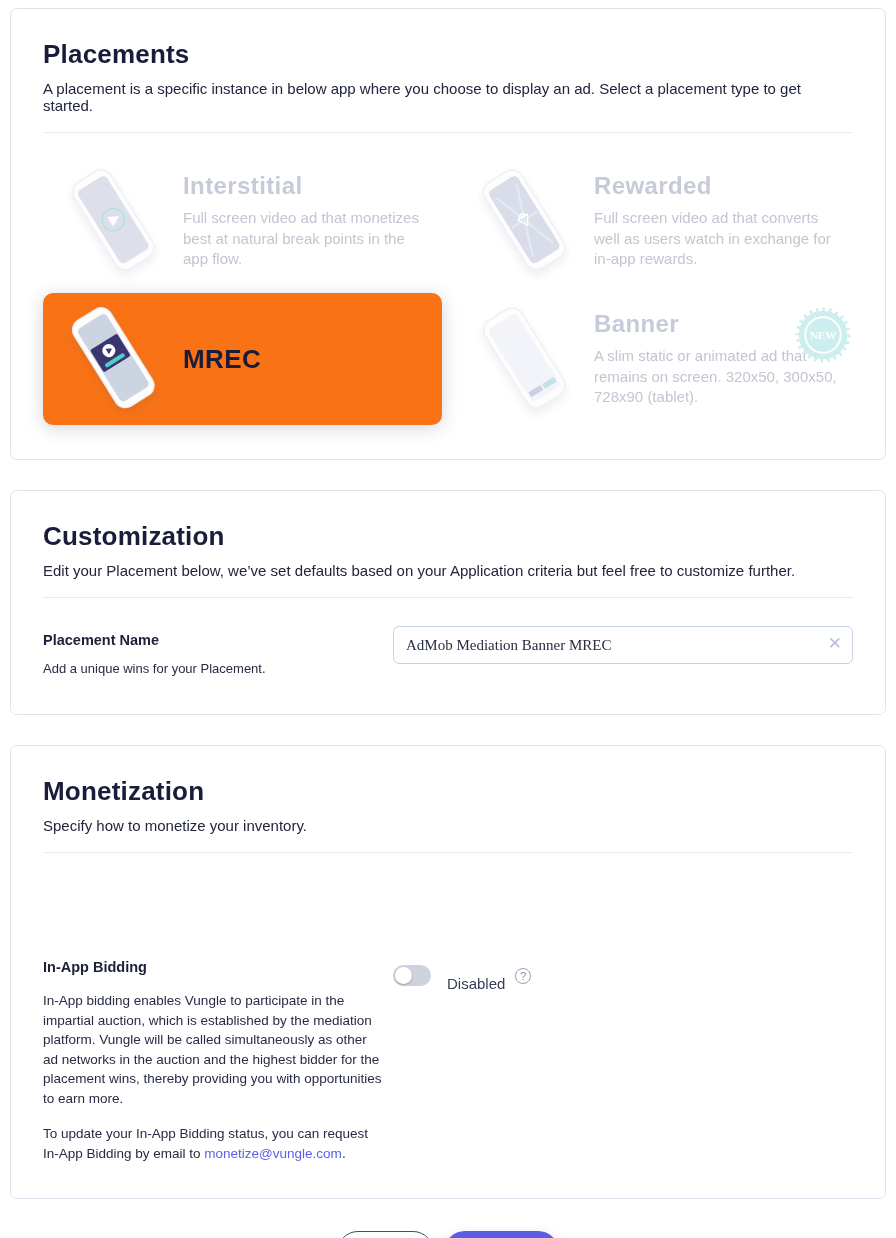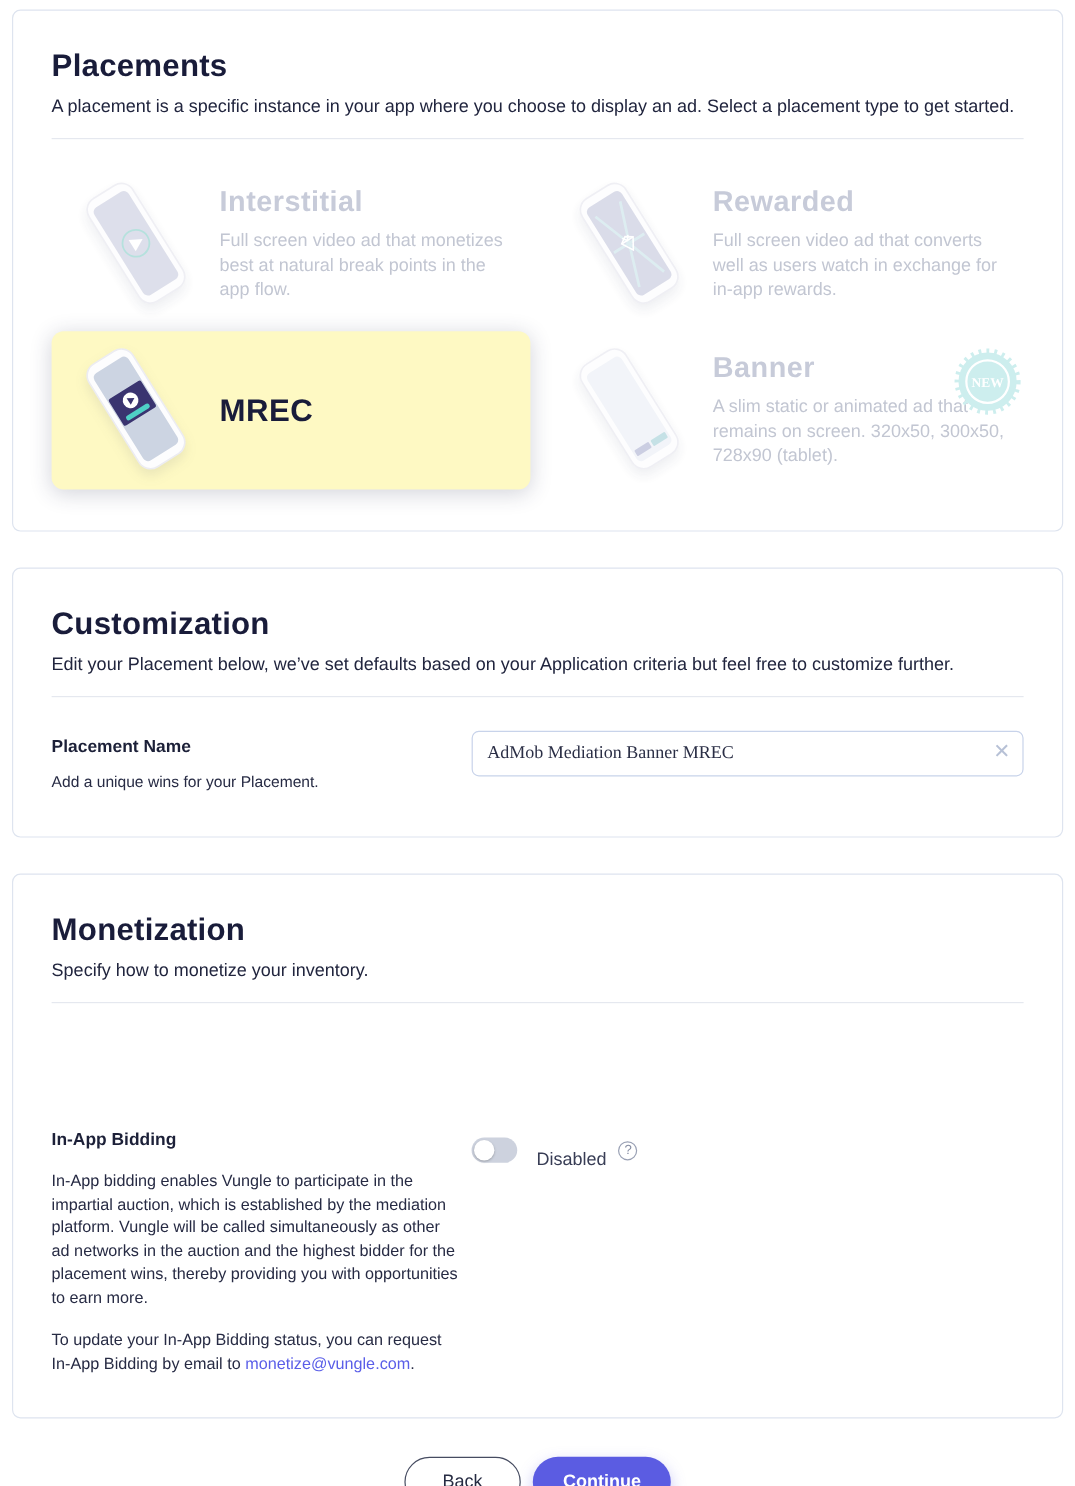--- a/index.html
+++ b/index.html
@@ -30,21 +30,21 @@
     margin-top: 22px;
     display: grid; grid-template-columns: 1fr 1fr;
     column-gap: 12px; row-gap: 6px;
   }
   .type-item {
     display: flex; align-items: center; gap: 14px;
     padding: 8px 14px; position: relative; cursor: pointer;
     min-height: 128px;
   }
   .type-item.selected {
-    background: #fef9c3; border-radius: 10px;
+    background: #f97316; border-radius: 10px;
     box-shadow: 0 3px 18px rgba(40,45,80,.20);
   }
   .type-icon { flex: 0 0 112px; filter: drop-shadow(0 5px 5px rgba(60,65,100,.10)); }
   .type-title { font-size: 24px; font-weight: 800; letter-spacing: .4px; }
   .type-desc { font-size: 15px; line-height: 1.38; margin-top: 8px; max-width: 248px; }
   .muted-title { color: #c7cbd9; }
   .muted-desc  { color: #c2c6d2; }
   .active-title { color: #191c3a; font-size: 26px; }
   .active-desc  { color: #353a52; }
   .dimmed { opacity: .85; }
@@ -112,21 +112,21 @@
     box-shadow: 0 5px 12px rgba(91,92,226,.35);
   }
 </style>
 </head>
 <body>
 
 <div class="page">
 
   <section class="card" style="padding-bottom:34px;">
     <h1 class="card-title">Placements</h1>
-    <p class="card-desc">A placement is a specific instance in your app where you choose to display an ad. Select a placement type to get started.</p>
+    <p class="card-desc">A placement is a specific instance in below app where you choose to display an ad. Select a placement type to get started.</p>
     <hr class="divider">
 
     <div class="types-grid">
 
       <div class="type-item">
         <svg class="type-icon dimmed" width="112" height="116" viewBox="0 0 120 118">
           <g transform="rotate(-32 60 59)">
             <rect x="38" y="4" width="46" height="108" rx="12" fill="#fdfdfe" stroke="#ededf3" stroke-width="1.5"></rect>
             <rect x="43" y="12" width="36" height="92" rx="5" fill="#b3b7d1" fill-opacity="0.5"></rect>
             <rect x="54" y="7" width="14" height="3" rx="1.5" fill="#fdfdfe"></rect>

